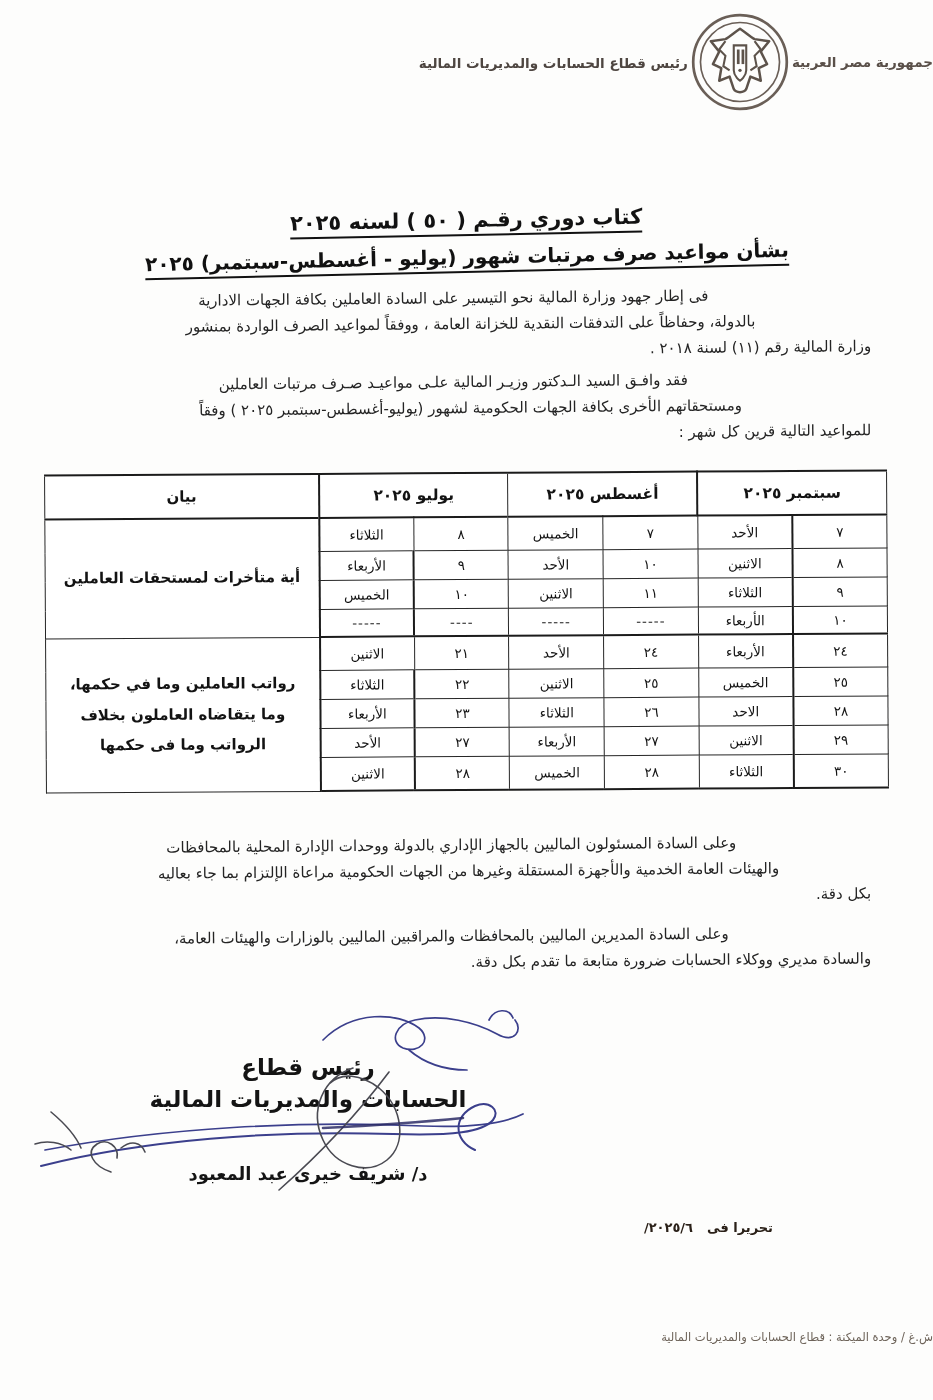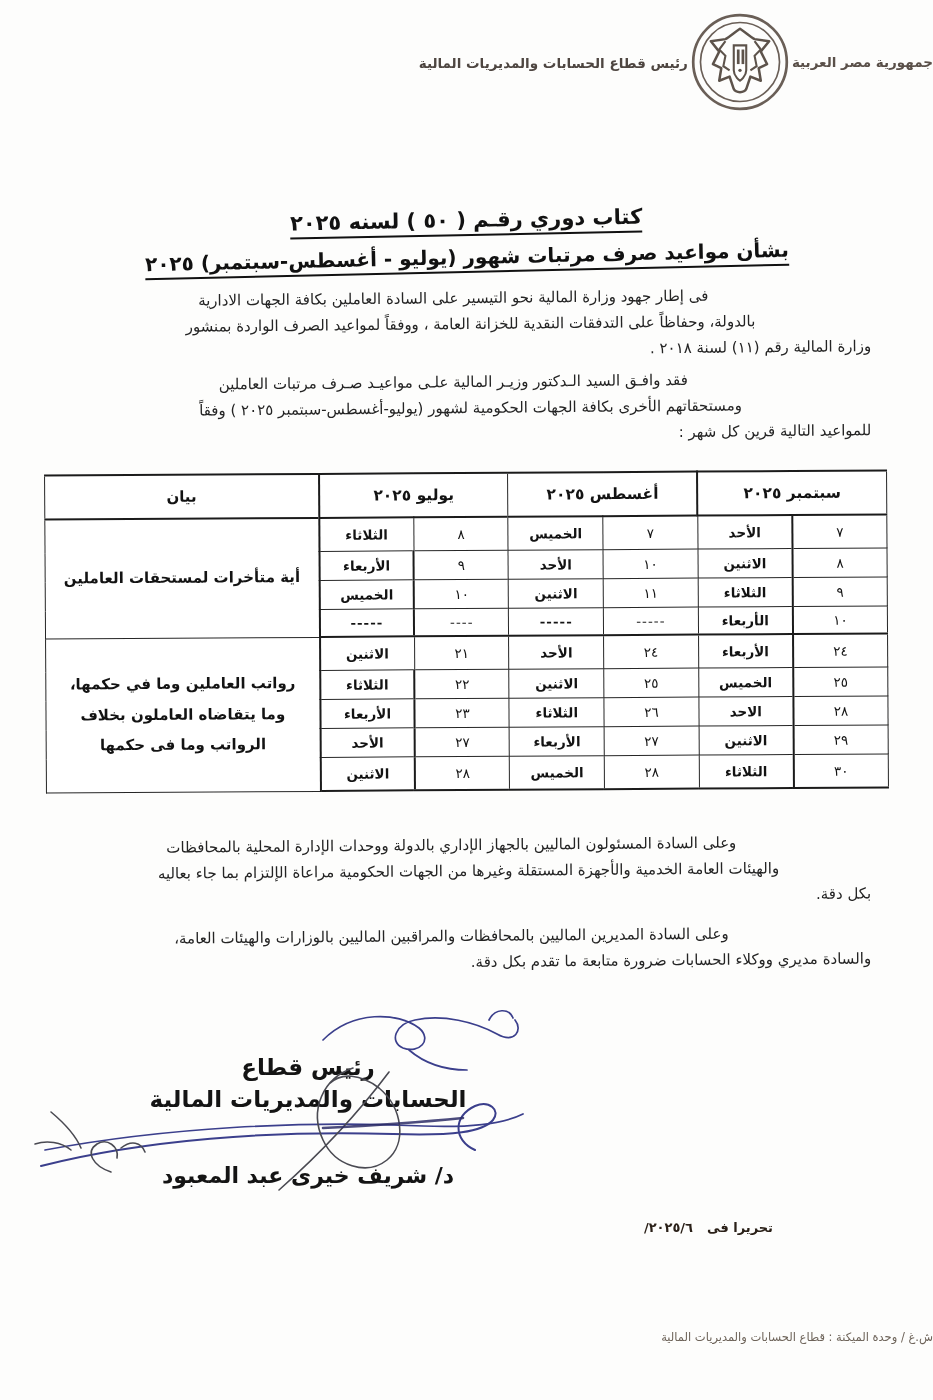--- a/index.html
+++ b/index.html
@@ -129,21 +129,21 @@
     letter-spacing: 1px;
   }
   table.sched .col-bayan {
     width: 30%;
     font-size: 15px;
     font-weight: bold;
     line-height: 2.05;
     padding: 4px 10px;
     letter-spacing: 0.2px;
   }
-  td.dayname { font-weight: bold; font-size: 14px; width: 11.2%; }
+  td.dayname { font-weight: normal; font-size: 14px; width: 11.2%; }
   td.daynum  { font-weight: normal; font-size: 14.5px; width: 6.3%; letter-spacing: 1px; }
   tr.r-tall td { height: 30px; }
   tr.r-norm td { height: 26px; }
   tr.group-end td { border-bottom: 2px solid #1b1b1b; }
   tr.dash td { height: 24px; letter-spacing: 1px; }
   table.sched tbody tr td:last-child { border-right: 2px solid #1b1b1b; }
   table.sched tbody tr td:first-child { border-left: 2px solid #1b1b1b; }
   table.sched thead tr th:first-child { border-left: 2px solid #1b1b1b; }
   table.sched thead tr th:last-child { border-right: 2px solid #1b1b1b; }
   table.sched tbody tr:last-child td { border-bottom: 2px solid #1b1b1b; }
@@ -162,21 +162,21 @@
     text-align: center;
   }
   .sig-title {
     font-size: 23px;
     font-weight: bold;
     color: #141414;
     line-height: 1.38;
   }
   .sig-name {
     margin-top: 48px;
-    font-size: 22px;
+    font-size: 18px;
     font-weight: bold;
     color: #141414;
   }
   .sig-ink {
     position: absolute;
     top: 1000px;
     right: 330px;
     width: 580px;
     height: 230px;
     pointer-events: none;

